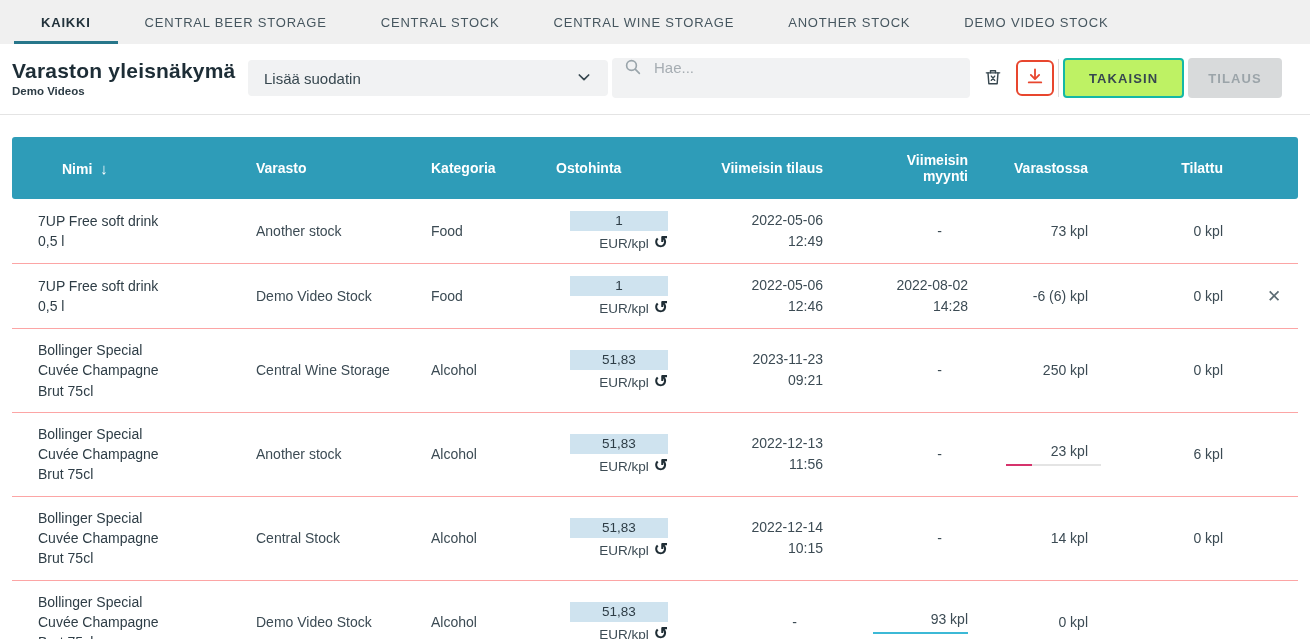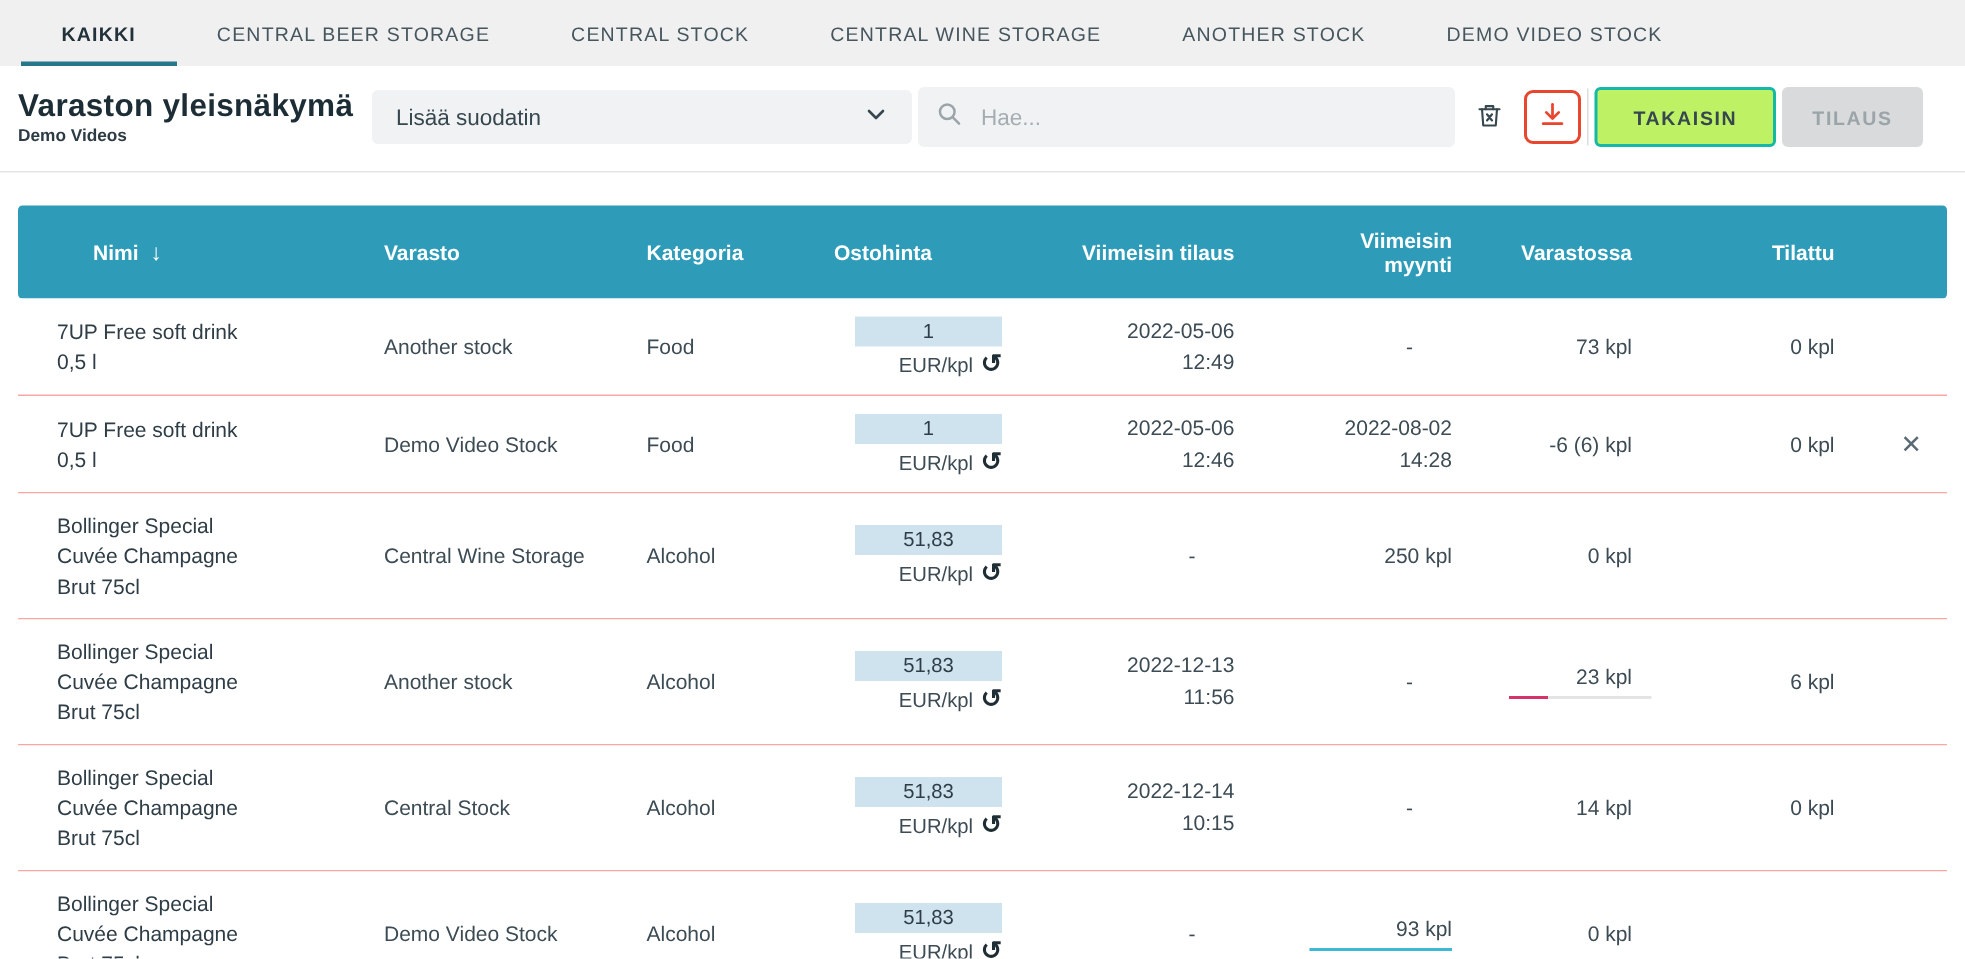--- a/index.html
+++ b/index.html
@@ -26,21 +26,21 @@
   .titles { width:232px; flex:none; }
   .titles h1 { margin:0; font-size:21px; font-weight:700; color:#1d2d36; letter-spacing:.2px; }
   .subtitle { font-size:11.5px; font-weight:700; color:#2c3b44; margin-top:2px; }
   .filter-select {
     width:360px; height:36px; background:#f1f2f3; border-radius:4px; flex:none;
     display:flex; align-items:center; justify-content:space-between;
     padding:0 16px; font-size:15px; color:#37474f; cursor:pointer;
   }
   .search {
     width:358px; height:40px; background:#f1f2f3; border-radius:4px; flex:none;
-    display:flex; align-items:center; padding:0 12px; gap:10px;
+    display:flex; align-items:flex-start; padding:0 12px; gap:10px;
   }
   .search input {
     border:none; background:transparent; outline:none; width:100%;
     font-size:15px; color:#37474f; font-family:inherit;
   }
   .search input::placeholder { color:#a6adb2; }
   .icon-btn {
     width:38px; height:38px; flex:none; background:transparent; border:none; padding:0;
     display:flex; align-items:center; justify-content:center; cursor:pointer;
   }
@@ -233,20 +233,24 @@
           <div class="warehouse">Central Wine Storage</div>
         </div>
         <div class="td">Alcohol</div>
         <div class="td right">
           <div class="price-box">51,83</div>
           <div class="price-unit">
             <span>EUR/kpl</span>
             <span class="history-icon">↺</span>
           </div>
         </div>
+        <div class="td right datecell">
+          <div>2023-11-23</div>
+          <div>09:21</div>
+        </div>
         <div class="td right datecell"><span class="dash">-</span></div>
         <div class="td right">
           <div>250 kpl</div>
         </div>
         <div class="td right">0 kpl</div>
         <div class="td center"></div>
       </div>
       <div class="row">
         <div class="td c1">
           <div>Bollinger Special</div>

